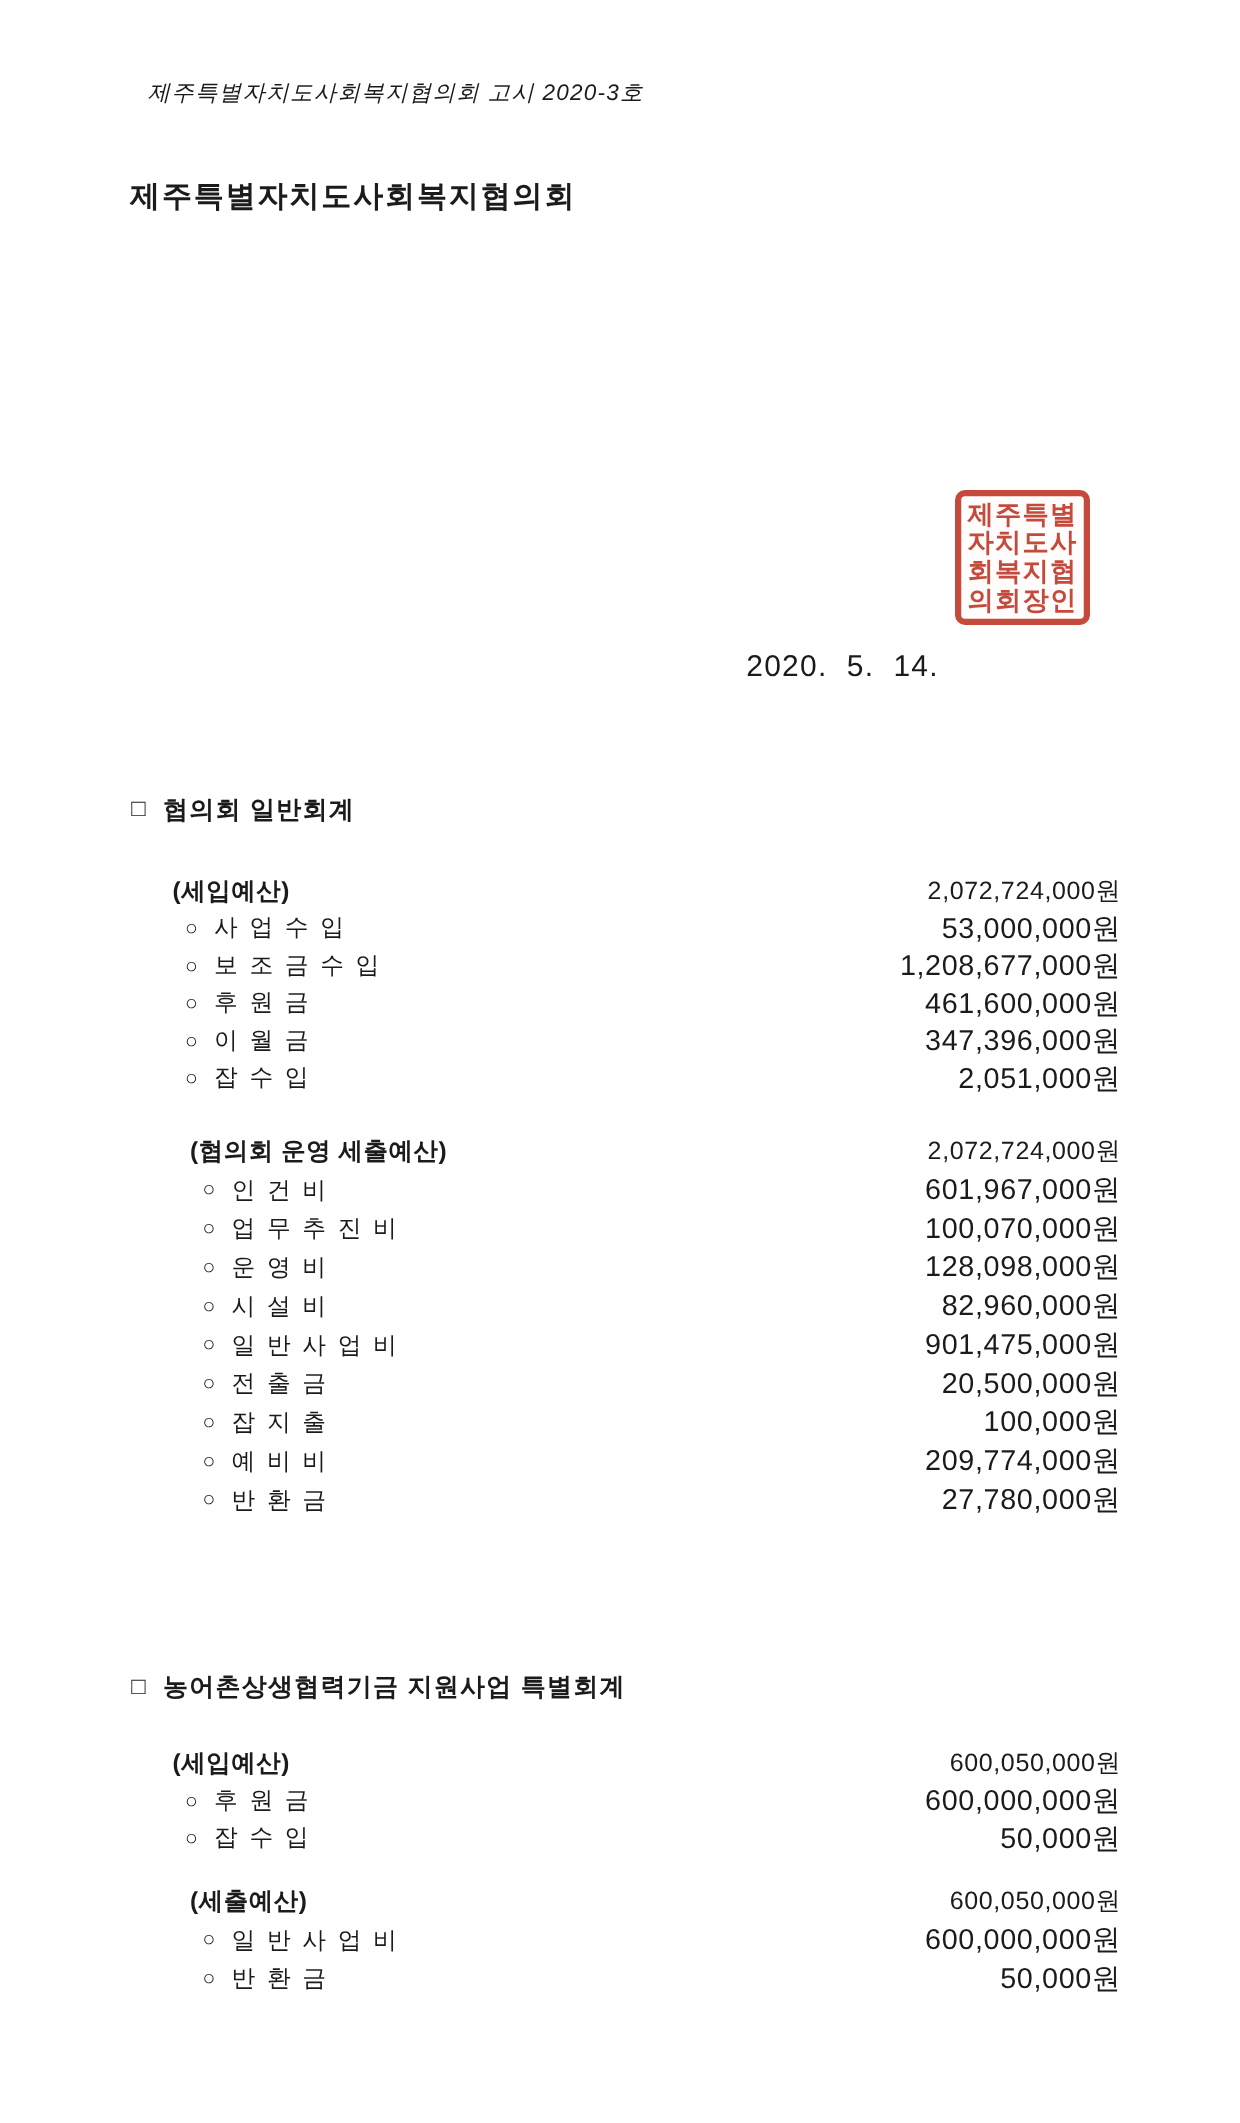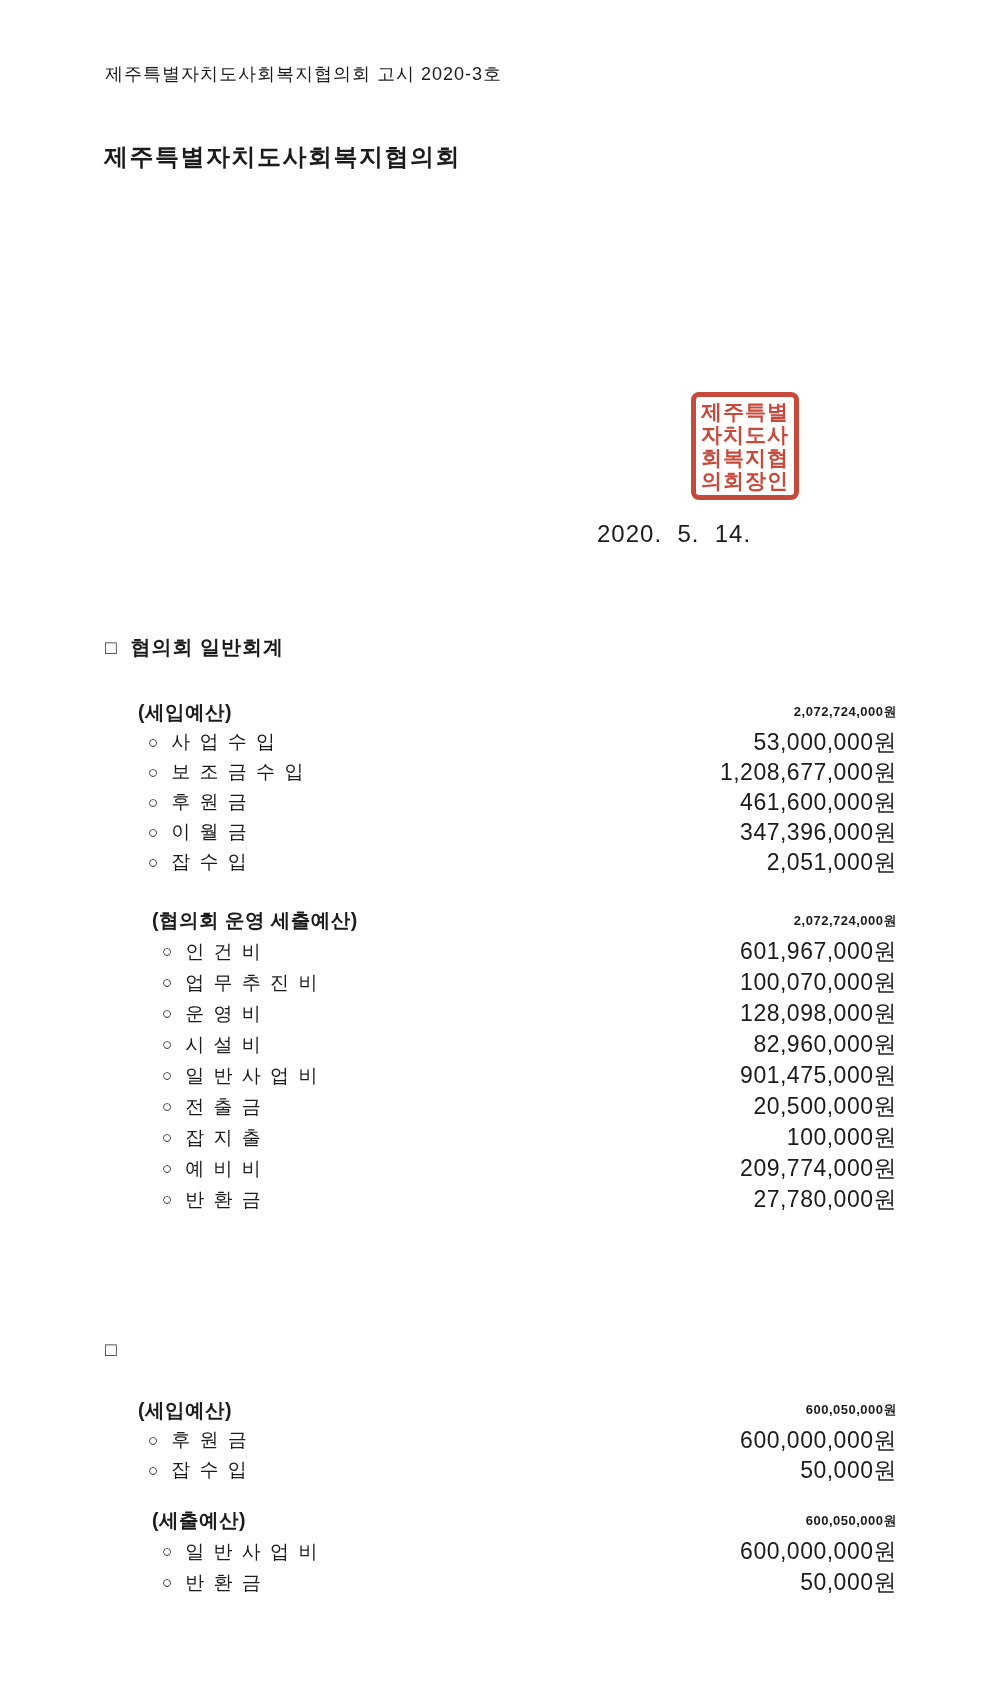--- a/index.html
+++ b/index.html
@@ -6,34 +6,34 @@
   html,body { background:#ffffff; }
   .page {
     position:relative;
     width:992px; height:1698px;
     margin:0 auto;
     background:#ffffff;
     color:#1b1b1b;
     font-family:"Liberation Sans","DejaVu Sans",sans-serif;
     overflow:hidden;
   }
-  .doc-number { position:absolute; top:62px; left:105px; font-size:18px; letter-spacing:1px; }
+  .doc-number { position:absolute; top:62px; left:118px; font-size:18px; letter-spacing:1px;font-style:italic; }
   .org-title  { position:absolute; top:141px; left:104px; font-size:24px; font-weight:bold; letter-spacing:1.5px; }
   .main-title { position:absolute; top:191px; left:112px; font-size:27px; font-weight:bold; letter-spacing:1px; }
   .notice-paragraph {
     position:absolute; top:296px; left:105px; width:802px;
     font-size:19.5px; line-height:37px;
     text-align:justify; text-indent:56px; word-spacing:7px; letter-spacing:0.5px;
   }
   .signer-line {
     position:absolute; top:443px; left:337px;
     font-size:21px; letter-spacing:1px; word-spacing:12px; white-space:pre;
   }
   .stamp {
-    position:absolute; top:392px; left:691px; width:108px; height:108px;
+    position:absolute; top:392px; left:764px; width:108px; height:108px;
     border:5px solid #c03a2b; border-radius:8px;
     display:flex; align-items:center; justify-content:center;
     mix-blend-mode:multiply; opacity:0.92; background:rgba(255,245,243,0.25);
   }
   .stamp-text {
     color:#c03a2b; font-size:21px; line-height:23px; font-weight:bold;
     letter-spacing:1px; word-break:break-all; text-align:center; width:92px;
   }
   .date-line { position:absolute; top:520px; left:597px; font-size:24px; letter-spacing:1px; white-space:pre; }
 
@@ -47,21 +47,21 @@
   .g-s1g1 { margin-top:36px; }
   .g-s1g2 { margin-top:28px; }
   .g-s2g1 { margin-top:32px; }
   .g-s2g2 { margin-top:20px; }
   .rows-30 .row { height:30px; }
   .rows-31 .row { height:31px;margin-left:14px; }
 
   .row { display:flex; align-items:center; }
   .row .amount { margin-left:auto; font-size:23px; letter-spacing:0.5px; }
   .group-header-row .header { font-size:19.5px; font-weight:bold; letter-spacing:0.5px; }
-  .group-header-row .amount { font-size:13px; font-weight:bold; }
+  .group-header-row .amount { font-size:20px; font-weight:normal; }
   .item-row { padding-left:10px; }
   .bullet { margin-right:13px; font-size:17px; line-height:1; }
   .item-row .label { font-size:19px; letter-spacing:2px; }
 </style>
 </head>
 <body>
 
 <div class="page">
 
   <div class="doc-number">제주특별자치도사회복지협의회 고시 2020-3호</div>
@@ -163,20 +163,21 @@
         <span class="bullet">○</span>
         <span class="label">반 환 금</span>
         <span class="amount">27,780,000원</span>
       </div>
     </div>
   </div>
 
   <div class="section section-2">
     <div class="section-title">
       <span class="section-marker">□</span>
+      <span>농어촌상생협력기금 지원사업 특별회계</span>
     </div>
 
     <div class="group g-s2g1 rows-30">
       <div class="row group-header-row">
         <span class="header">(세입예산)</span>
         <span class="amount">600,050,000원</span>
       </div>
       <div class="row item-row">
         <span class="bullet">○</span>
         <span class="label">후 원 금</span>

